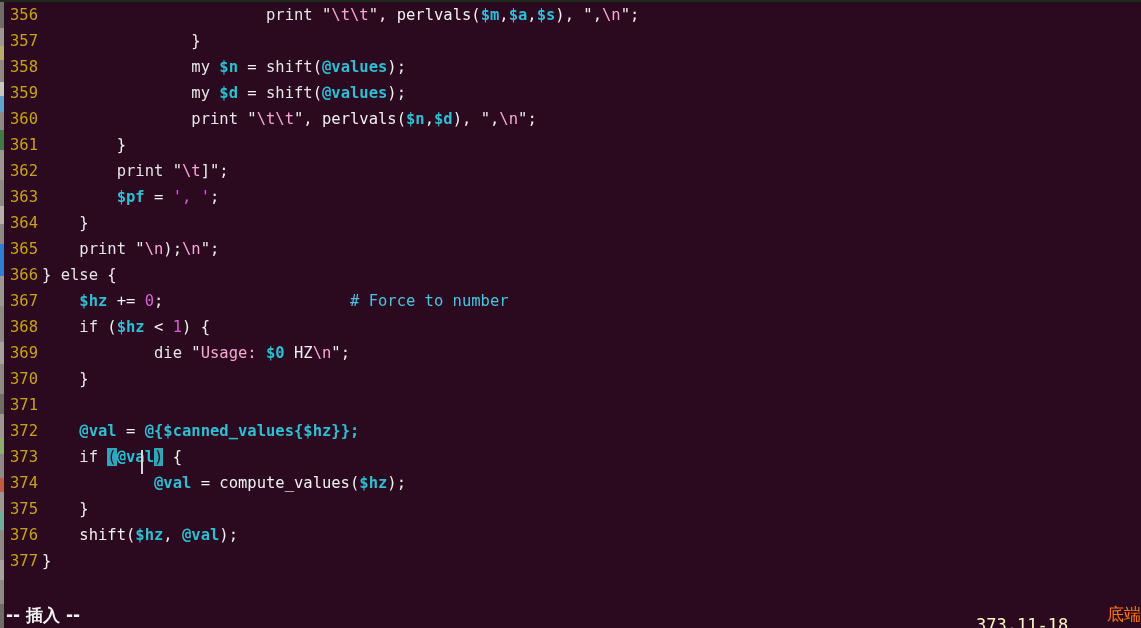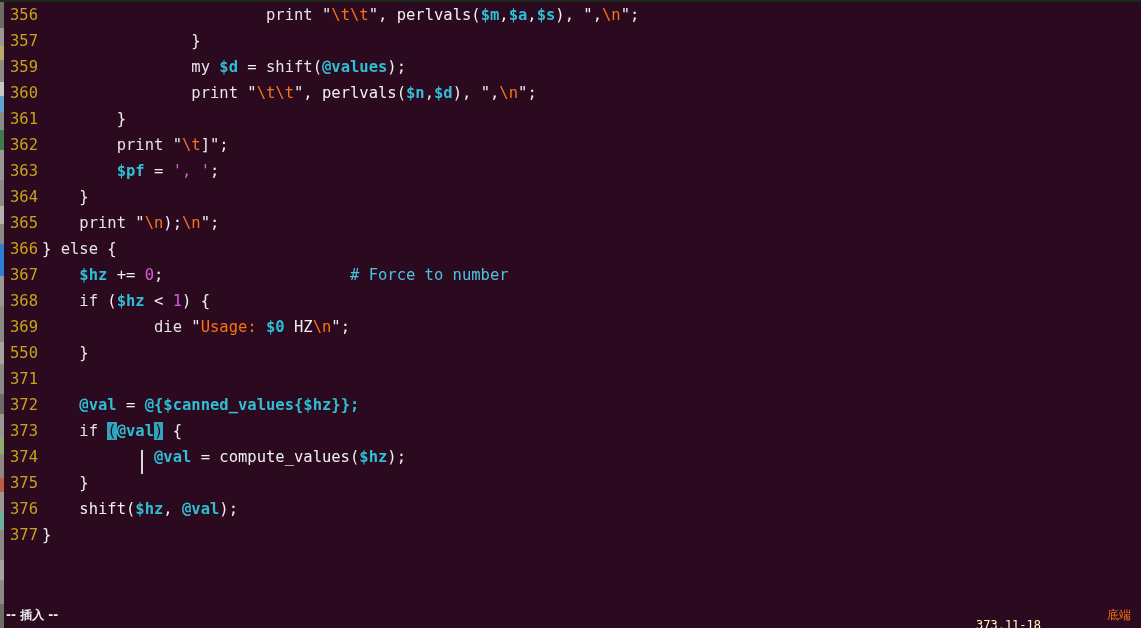--- a/index.html
+++ b/index.html
@@ -38,31 +38,31 @@
     padding-left:2px;
     color:#c8a21b;
     box-sizing:border-box;
   }
   .code{display:inline;}
 
   
   .kw     {color:#e5e5e5;}            
   .var    {color:#2fbfd4;font-weight:bold;}  
   .str    {color:#f0f0f0;}            
-  .esc    {color:#f97316;}            
+  .esc    {color:#f9a8d4;}            
   .num    {color:#d85fd8;}            
   .cmt    {color:#4cc2e0;}            
   .pl     {color:#f0f0f0;}            
   .sq     {color:#d85fd8;}            
   .match  {background:#2fa6bd;color:#2b0a20;}  
 
   
   .statusline{
     position:absolute;left:4px;bottom:0;width:1137px;height:26px;
-    line-height:26px;font-size:12px;white-space:pre;z-index:5;
+    line-height:26px;font-size:17px;white-space:pre;z-index:5;
   }
   .mode{
     position:absolute;left:2px;top:0;color:#f2f2f2;font-weight:bold;
   }
   .mode .cjk{font-family:"DejaVu Sans","Liberation Sans",sans-serif;}
   .ruler{
     position:absolute;left:972px;top:0;color:#fef9c3;margin-top:10px;
   }
   .filepos{
     position:absolute;left:1075px;top:0;color:#f97316;
@@ -109,32 +109,33 @@
     <i style="top:530px;height:30px;background:#8d8a86;"></i>
     <i style="top:560px;height:20px;background:#a6a39f;"></i>
     <i style="top:580px;height:24px;background:#8d8a86;"></i>
     <i style="top:604px;height:24px;background:#6f6c68;"></i>
   </div>
 
   <div class="code-area">
 
   <div class="row"><span class="ln">356</span><span class="code"><span class="pl">                        </span><span class="kw">print</span><span class="pl"> </span><span class="str">"</span><span class="esc">\t\t</span><span class="str">"</span><span class="pl">, perlvals(</span><span class="var">$m</span><span class="pl">,</span><span class="var">$a</span><span class="pl">,</span><span class="var">$s</span><span class="pl">), </span><span class="str">",</span><span class="esc">\n</span><span class="str">"</span><span class="pl">;</span></span></div>
       <div class="row"><span class="ln">357</span><span class="code"><span class="pl">                </span><span class="pl">}</span></span></div>
+      <div class="row"><span class="ln">358</span><span class="code"><span class="pl">                </span><span class="kw">my</span><span class="pl"> </span><span class="var">$n</span><span class="pl"> = </span><span class="kw">shift</span><span class="pl">(</span><span class="var">@values</span><span class="pl">);</span></span></div>
       <div class="row"><span class="ln">359</span><span class="code"><span class="pl">                </span><span class="kw">my</span><span class="pl"> </span><span class="var">$d</span><span class="pl"> = </span><span class="kw">shift</span><span class="pl">(</span><span class="var">@values</span><span class="pl">);</span></span></div>
       <div class="row"><span class="ln">360</span><span class="code"><span class="pl">                </span><span class="kw">print</span><span class="pl"> </span><span class="str">"</span><span class="esc">\t\t</span><span class="str">"</span><span class="pl">, perlvals(</span><span class="var">$n</span><span class="pl">,</span><span class="var">$d</span><span class="pl">), </span><span class="str">",</span><span class="esc">\n</span><span class="str">"</span><span class="pl">;</span></span></div>
       <div class="row"><span class="ln">361</span><span class="code"><span class="pl">        </span><span class="pl">}</span></span></div>
       <div class="row"><span class="ln">362</span><span class="code"><span class="pl">        </span><span class="kw">print</span><span class="pl"> </span><span class="str">"</span><span class="esc">\t</span><span class="str">]"</span><span class="pl">;</span></span></div>
       <div class="row"><span class="ln">363</span><span class="code"><span class="pl">        </span><span class="var">$pf</span><span class="pl"> = </span><span class="sq">', '</span><span class="pl">;</span></span></div>
       <div class="row"><span class="ln">364</span><span class="code"><span class="pl">    </span><span class="pl">}</span></span></div>
       <div class="row"><span class="ln">365</span><span class="code"><span class="pl">    </span><span class="kw">print</span><span class="pl"> </span><span class="str">"</span><span class="esc">\n</span><span class="str">);</span><span class="esc">\n</span><span class="str">"</span><span class="pl">;</span></span></div>
       <div class="row"><span class="ln">366</span><span class="code"><span class="pl">} </span><span class="kw">else</span><span class="pl"> {</span></span></div>
       <div class="row"><span class="ln">367</span><span class="code"><span class="pl">    </span><span class="var">$hz</span><span class="pl"> += </span><span class="num">0</span><span class="pl">;                    </span><span class="cmt"># Force to number</span></span></div>
       <div class="row"><span class="ln">368</span><span class="code"><span class="pl">    </span><span class="kw">if</span><span class="pl"> (</span><span class="var">$hz</span><span class="pl"> &lt; </span><span class="num">1</span><span class="pl">) {</span></span></div>
       <div class="row"><span class="ln">369</span><span class="code"><span class="pl">            </span><span class="kw">die</span><span class="pl"> </span><span class="str">"</span><span class="esc">Usage: </span><span class="var">$0</span><span class="str"> HZ</span><span class="esc">\n</span><span class="str">"</span><span class="pl">;</span></span></div>
-      <div class="row"><span class="ln">550</span><span class="code"><span class="pl">    </span><span class="pl">}</span></span></div>
+      <div class="row"><span class="ln">370</span><span class="code"><span class="pl">    </span><span class="pl">}</span></span></div>
       <div class="row"><span class="ln">371</span><span class="code"></span></div>
       <div class="row"><span class="ln">372</span><span class="code"><span class="pl">    </span><span class="var">@val</span><span class="pl"> = </span><span class="var">@{</span><span class="var">$canned_values</span><span class="var">{</span><span class="var">$hz</span><span class="var">}};</span></span></div>
       <div class="row"><span class="ln">373</span><span class="code"><span class="pl">    </span><span class="kw">if</span><span class="pl"> </span><span class="match">(</span><span class="var">@val</span><span class="match">)</span><span class="pl"> {</span></span></div>
       <div class="row"><span class="ln">374</span><span class="code"><span class="pl">            </span><span class="var">@val</span><span class="pl"> = compute_values(</span><span class="var">$hz</span><span class="pl">);</span></span></div>
       <div class="row"><span class="ln">375</span><span class="code"><span class="pl">    </span><span class="pl">}</span></span></div>
       <div class="row"><span class="ln">376</span><span class="code"><span class="pl">    </span><span class="pl">shift(</span><span class="var">$hz</span><span class="pl">, </span><span class="var">@val</span><span class="pl">);</span></span></div>
       <div class="row"><span class="ln">377</span><span class="code"><span class="pl">}</span></span></div>
     </div>
 
   <div class="statusline">

